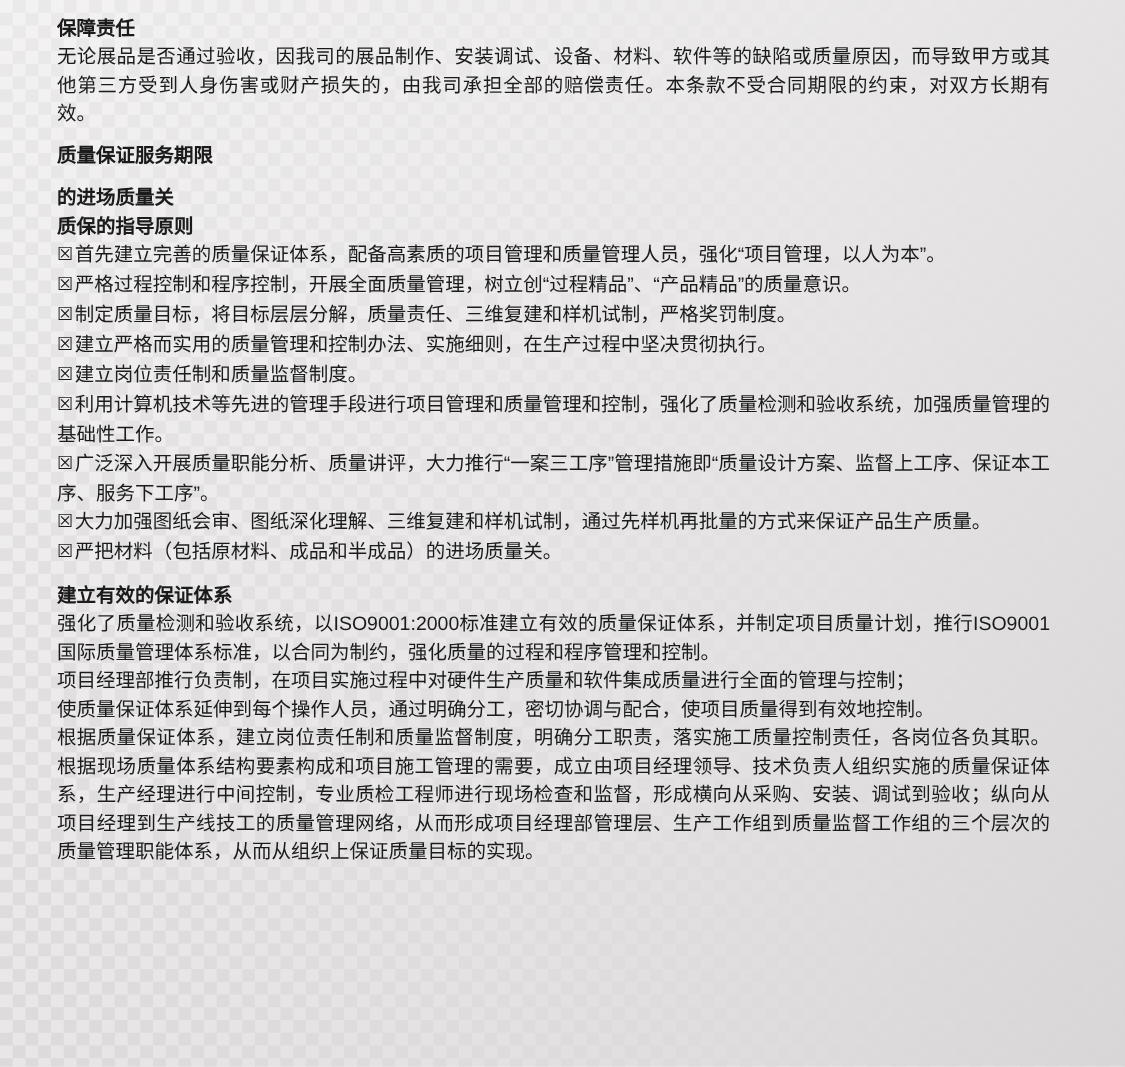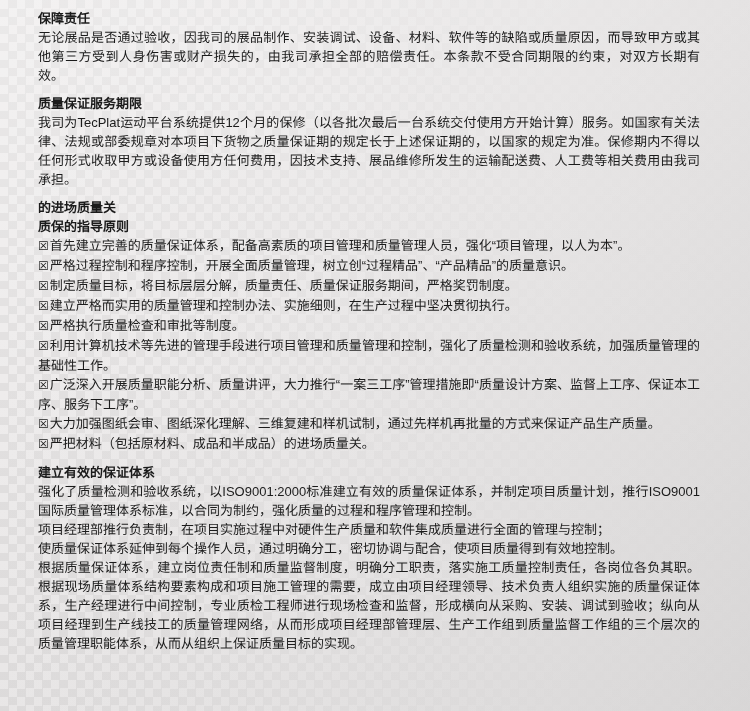--- a/index.html
+++ b/index.html
@@ -49,32 +49,31 @@
 
 <div class="page">
 
   <section>
     <h2 class="heading">保障责任</h2>
     <p>无论展品是否通过验收，因我司的展品制作、安装调试、设备、材料、软件等的缺陷或质量原因，而导致甲方或其他第三方受到人身伤害或财产损失的，由我司承担全部的赔偿责任。本条款不受合同期限的约束，对双方长期有效。</p>
   </section>
 
   <section>
     <h2 class="heading">质量保证服务期限</h2>
-    <p>我司为TecPlat运动平台系统提供12个月的保修（以各批次最后一台系统交付使用方开始计算）服务。如国家有关法律、法规或部委规章对本项目下货物之质量保证期的规定长于上述保证期的，以国家的规定为准。保修期内不得以任何形式收取甲方或设备使用方任何费用，因技术支持、展品维修所发生的运输配送费、人工费等相关费用由我司承担。</p>
   </section>
 
 
   <section>
     <h2 class="heading">的进场质量关</h2>
     <h3 class="subheading">质保的指导原则</h3>
     <p class="bullet"><span class="marker">☒</span><span>首先建立完善的质量保证体系，配备高素质的项目管理和质量管理人员，强化“项目管理，以人为本”。</span></p>
     <p class="bullet"><span class="marker">☒</span><span>严格过程控制和程序控制，开展全面质量管理，树立创“过程精品”、“产品精品”的质量意识。</span></p>
-    <p class="bullet"><span class="marker">☒</span><span>制定质量目标，将目标层层分解，质量责任、质量保证服务期间，严格奖罚制度。</span></p>
+    <p class="bullet"><span class="marker">☒</span><span>制定质量目标，将目标层层分解，质量责任、三维复建和样机试制，严格奖罚制度。</span></p>
     <p class="bullet"><span class="marker">☒</span><span>建立严格而实用的质量管理和控制办法、实施细则，在生产过程中坚决贯彻执行。</span></p>
-    <p class="bullet"><span class="marker">☒</span><span>严格执行质量检查和审批等制度。</span></p>
+    <p class="bullet"><span class="marker">☒</span><span>建立岗位责任制和质量监督制度。</span></p>
     <p class="bullet"><span class="marker">☒</span><span>利用计算机技术等先进的管理手段进行项目管理和质量管理和控制，强化了质量检测和验收系统，加强质量管理的基础性工作。</span></p>
     <p class="bullet"><span class="marker">☒</span><span>广泛深入开展质量职能分析、质量讲评，大力推行“一案三工序”管理措施即“质量设计方案、监督上工序、保证本工序、服务下工序”。</span></p>
     <p class="bullet"><span class="marker">☒</span><span>大力加强图纸会审、图纸深化理解、三维复建和样机试制，通过先样机再批量的方式来保证产品生产质量。</span></p>
     <p class="bullet"><span class="marker">☒</span><span>严把材料（包括原材料、成品和半成品）的进场质量关。</span></p>
   </section>
 
   <section>
     <h2 class="heading">建立有效的保证体系</h2>
     <p>强化了质量检测和验收系统，以ISO9001:2000标准建立有效的质量保证体系，并制定项目质量计划，推行ISO9001国际质量管理体系标准，以合同为制约，强化质量的过程和程序管理和控制。</p>
     <p>项目经理部推行负责制，在项目实施过程中对硬件生产质量和软件集成质量进行全面的管理与控制；</p>

